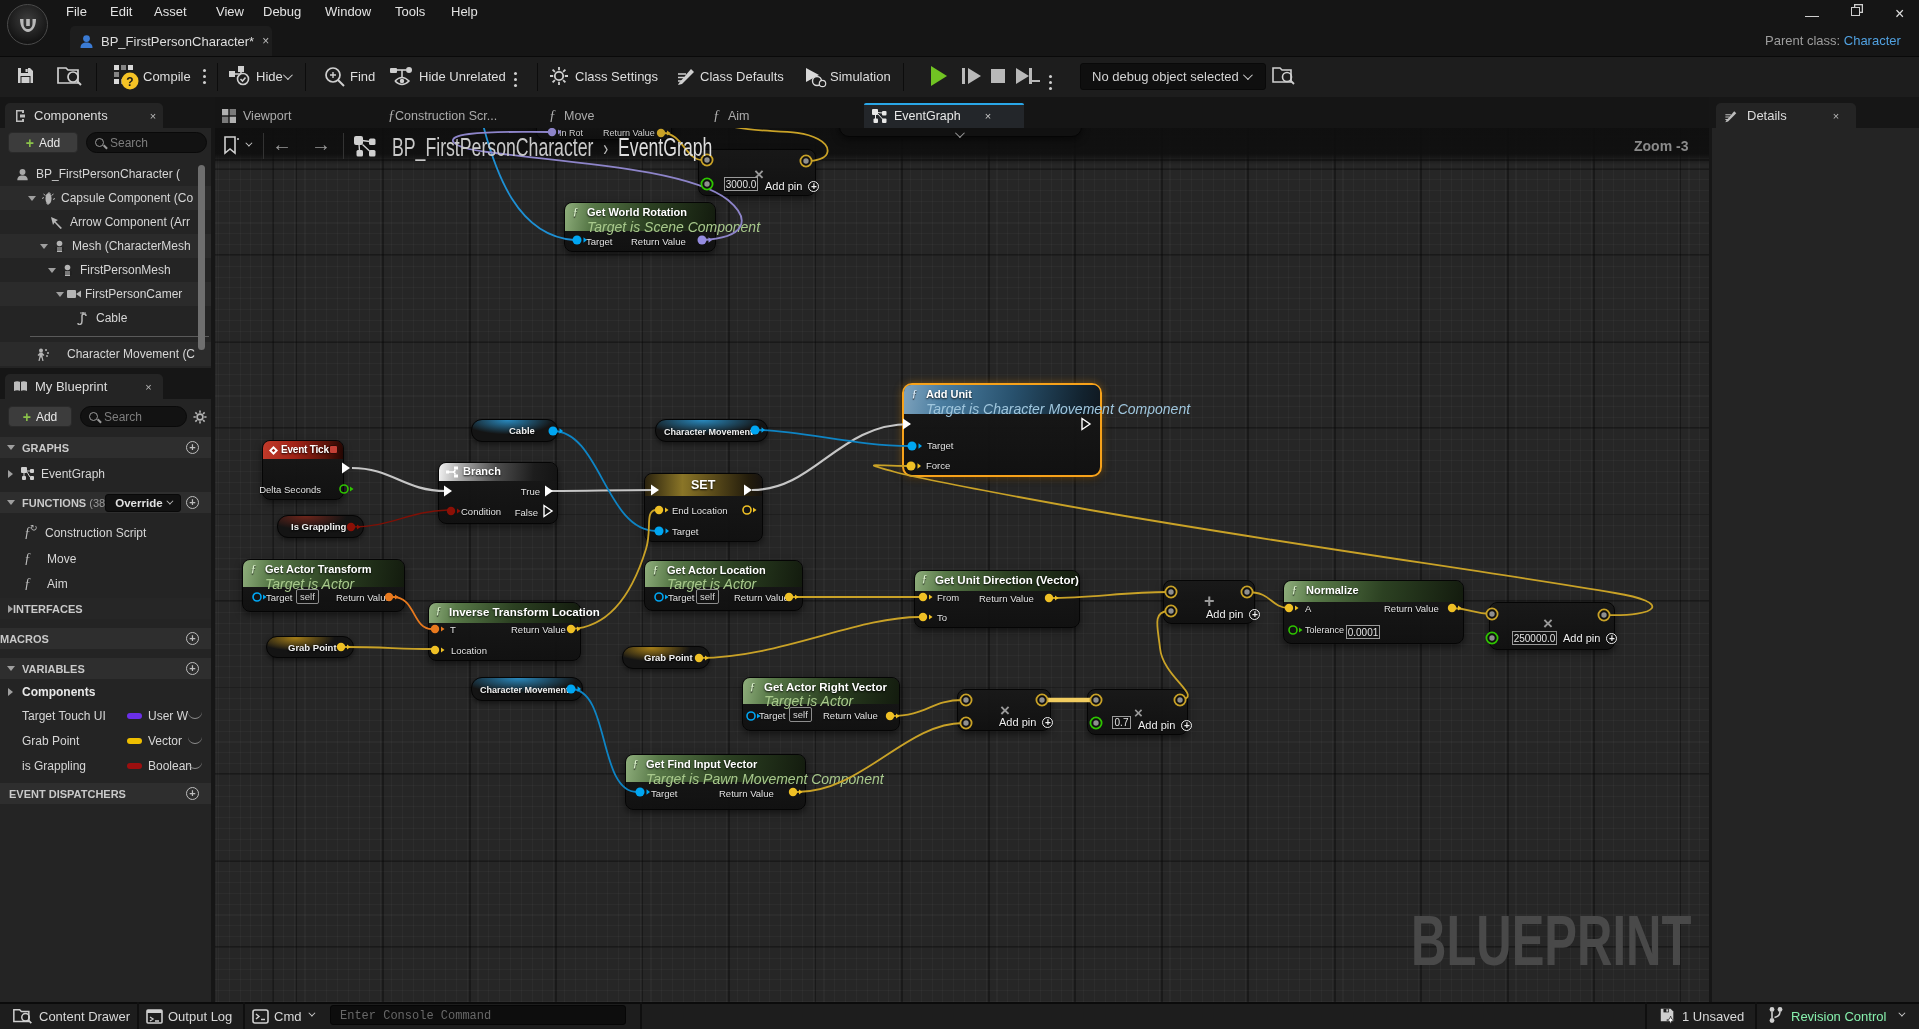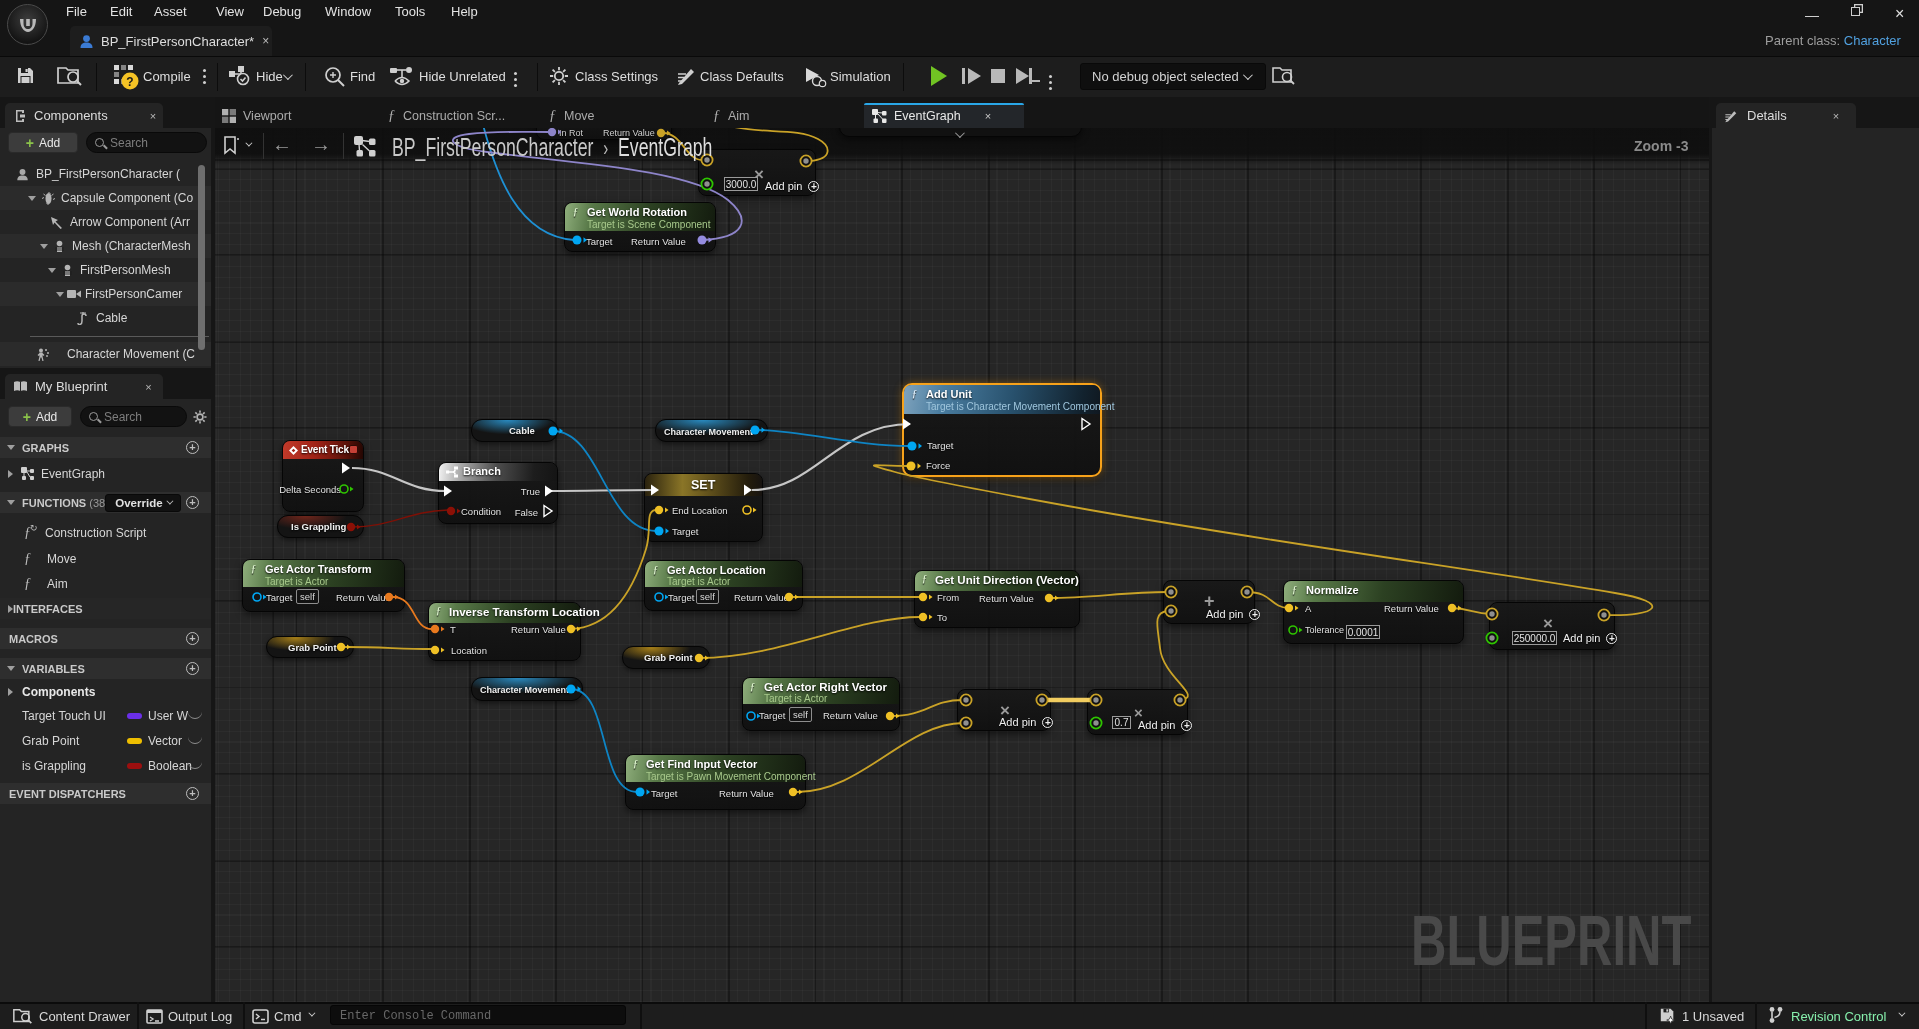--- a/index.html
+++ b/index.html
@@ -42,21 +42,21 @@
 repeating-linear-gradient(to bottom,rgba(0,0,0,.33) 0 1.5px,transparent 1.5px 86.5px),
 repeating-linear-gradient(to right,rgba(255,255,255,.028) 0 1px,transparent 1px 10.8125px),
 repeating-linear-gradient(to bottom,rgba(255,255,255,.028) 0 1px,transparent 1px 10.8125px);
 background-position:81px 40px,81px 40px,3px 8px,3px 8px}
 #topband{position:absolute;left:0;top:0;width:1494px;height:37px;background:linear-gradient(#0e0e0eee,#0e0e0ee8 70%,#0e0e0e00)}
 .bc{position:absolute;font-size:22px;color:#c9c9c9;white-space:nowrap}
 
 .node{position:absolute;background:linear-gradient(#181818f2,#101010f2);border:1px solid #050505;border-radius:8px;box-shadow:0 3px 7px rgba(0,0,0,.5)}
 .nhead{position:absolute;left:0;top:0;right:0;border-radius:7px 7px 0 0;overflow:hidden}
 .ntitle{position:absolute;font-weight:bold;font-size:11px;color:#fff;text-shadow:0 1px 2px rgba(0,0,0,.9);white-space:nowrap}
-.nsub{position:absolute;font-size:10px;white-space:nowrap}
+.nsub{position:absolute;font-style:italic;font-size:14px;white-space:nowrap}
 .plabel{position:absolute;font-size:9.5px;color:#e2e2e2;white-space:nowrap;text-shadow:0 1px 1px #000}
 .selfbox{position:absolute;border:1px solid #8e8e8e;border-radius:2px;font-size:9.5px;color:#d9d9d9;padding:1px 3px}
 .valbox{position:absolute;border:1px solid #9a9a9a;background:#111;font-size:10px;color:#e3e3e3;display:flex;align-items:center;justify-content:center}
 .pill{position:absolute;background:#141414;border:1px solid #050505;border-radius:11px;box-shadow:0 2px 5px rgba(0,0,0,.5);font-size:9.5px;font-weight:bold;color:#f0f0f0;text-shadow:0 1px 2px #000}
 .opglyph{position:absolute;color:#9a9a9a;font-weight:bold;font-size:17px}
 .addpin{position:absolute;font-size:11px;color:#efefef;font-weight:bold;text-shadow:0 1px 1px #000;white-space:nowrap}
 .pcirc{display:inline-block;position:relative;width:12px;height:12px;border:1.4px solid #efefef;border-radius:50%;color:#efefef;font-size:11px;line-height:10px;text-align:center;font-weight:bold}
 
 #statusbar{position:absolute;left:0;top:1002px;width:1919px;height:27px;background:#1d1d1d;border-top:2px solid #0b0b0b;font-size:13px;color:#d8d8d8}
 .ssep{position:absolute;top:0;width:2px;height:27px;background:#0f0f0f}
@@ -315,21 +315,21 @@
   </div>
 <div class="srow" style="top:572px">
     <span style="margin-left:24px;color:#bdbdbd;font-style:italic;font-family:'Liberation Serif',serif;font-size:14px">ƒ</span>
     <span style="margin-left:16px">Aim</span>
   </div>
 <div class="shead" style="top:598px;background:#262626">
     <span class="tri-r" style="margin-left:8px"></span>
     <span style="margin-left:0">INTERFACES</span>
   </div>
 <div class="shead" style="top:628px">
-    <span style="margin-left:9px">MACROS</span>
+    <span style="">MACROS</span>
     <span class="pluscirc" style="position:absolute;right:12px">+</span>
   </div>
 <div class="shead" style="top:658px">
     <span class="tri-d" style="margin-left:7px"></span>
     <span style="margin-left:7px">VARIABLES</span>
     <span class="pluscirc" style="position:absolute;right:12px">+</span>
   </div>
 <div class="srow" style="top:683px;height:18px;font-weight:bold;color:#e8e8e8">
     <span class="tri-r" style="margin-left:8px"></span>
     <span style="margin-left:9px">Components</span>
@@ -362,21 +362,21 @@
     <svg width="14" height="14" viewBox="0 0 14 14">
       <rect x="0" y="0" width="6.3" height="6.3" fill="#b0b0b0"></rect>
       <rect x="7.7" y="0" width="6.3" height="6.3" fill="#7a7a7a"></rect>
       <rect x="0" y="7.7" width="6.3" height="6.3" fill="#7a7a7a"></rect>
       <rect x="7.7" y="7.7" width="6.3" height="6.3" fill="#b0b0b0"></rect>
     </svg>
     <span style="margin-left:7px">Viewport</span>
   </div>
 <div class="gtab" style="left:388px">
     <span style="color:#b0b0b0;font-style:italic;font-family:'Liberation Serif',serif;font-size:14px">ƒ</span>
-    <span style="margin-left:8px">Construction Scr...</span>
+    <span style="">Construction Scr...</span>
   </div>
 <div class="gtab" style="left:549px">
     <span style="color:#b0b0b0;font-style:italic;font-family:'Liberation Serif',serif;font-size:14px">ƒ</span>
     <span style="margin-left:8px">Move</span>
   </div>
 <div class="gtab" style="left:713px">
     <span style="color:#b0b0b0;font-style:italic;font-family:'Liberation Serif',serif;font-size:14px">ƒ</span>
     <span style="margin-left:8px">Aim</span>
   </div>
 <div class="abs" style="left:864px;top:103px;width:160px;height:25px;background:#23262a;border-top:2px solid #2aa7e8;border-radius:2px 2px 0 0"></div>
@@ -413,21 +413,21 @@
 
 <div class="node" style="left:564px;top:202px;width:152px;height:50px">
  <div class="nhead" style="height:28px;background:linear-gradient(100deg,#8fae7c 0%,#587948 18%,#2c4122 55%,#131b0e 100%)"></div>
  <div class="ntitle" style="left:22px;top:3px">Get World Rotation</div>
  <div class="plabel" style="left:8px;top:4px;color:#d8f0c8;font-family:'Liberation Serif',serif;font-style:italic;font-weight:bold">ƒ</div>
  <div class="nsub" style="left:22px;top:16px;color:#a8c98c">Target is Scene Component</div>
  <div class="plabel" style="left:21px;top:33px">Target</div>
  <div class="plabel" style="left:66px;top:33px">Return Value</div>
 </div>
 
-<div class="node" style="left:282px;top:440px;width:82px;height:72px">
+<div class="node" style="left:262px;top:440px;width:82px;height:60px">
  <div class="nhead" style="height:18px;background:linear-gradient(95deg,#c23a2a 0%,#a02317 40%,#571108 80%,#230602 100%)"></div>
  <div class="ntitle" style="left:18px;top:3px;font-size:10px;letter-spacing:-.2px">Event Tick</div>
  <svg style="position:absolute;left:5px;top:4px" width="11" height="11" viewBox="0 0 11 11">
           <rect x="2.3" y="2.3" width="6.4" height="6.4" fill="#fff" transform="rotate(45 5.5 5.5)"></rect>
           <rect x="4.2" y="4.2" width="2.6" height="2.6" fill="#a02317" transform="rotate(45 5.5 5.5)"></rect>
         </svg>
  <div style="position:absolute;left:66px;top:4px;width:9px;height:9px;background:#c54036;border:1px solid #2e0a05;border-radius:2px"></div>
  <div class="plabel" style="right:22px;top:43px">Delta Seconds</div>
 </div>
 

